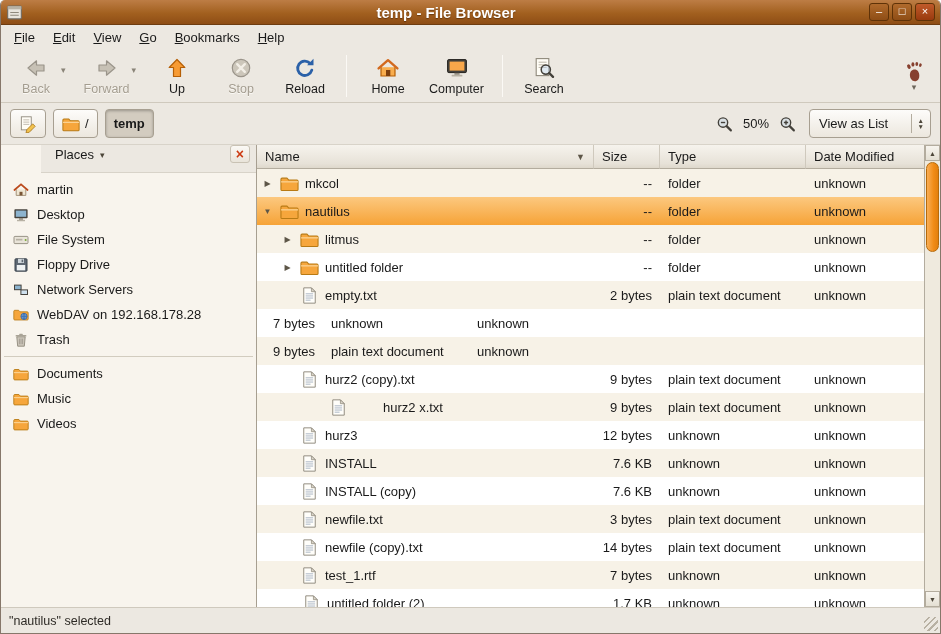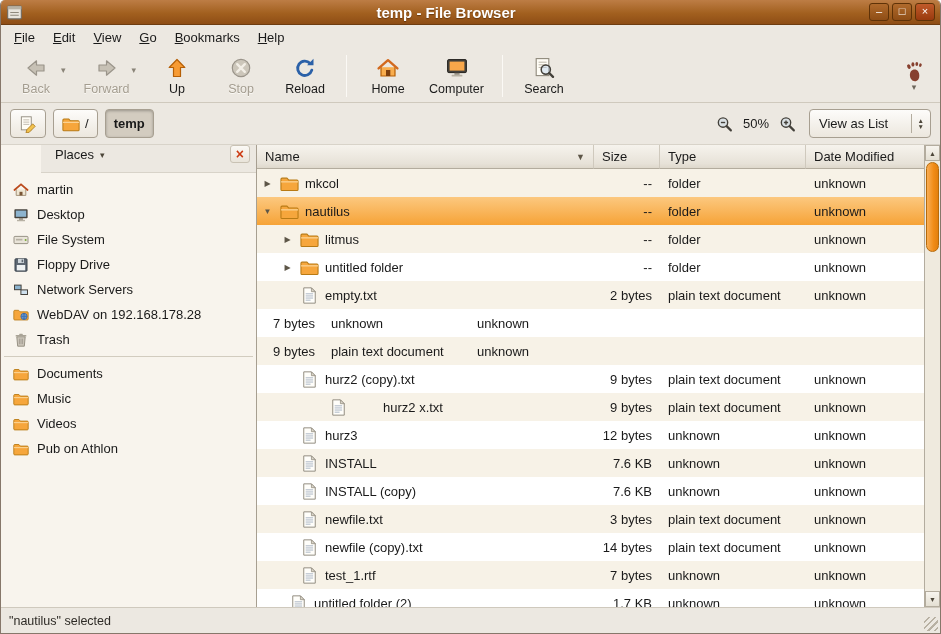--- a/index.html
+++ b/index.html
@@ -425,29 +425,20 @@
   </div>
           <div class="side-item">
     <span class="side-icon">
               <svg viewBox="0 0 16 14">
                 <path d="M.8 3.4c0-.5.4-.9.9-.9h4.2l1.5 1.6h6.9c.5 0 .9.4.9.9v7c0 .5-.4.9-.9.9H1.7c-.5 0-.9-.4-.9-.9z" fill="#f6a63c" stroke="#b87a14" stroke-width=".9" stroke-linejoin="round"></path>
                 <path d="M.9 5.6h14.3" stroke="#fbd291" stroke-width="1.1"></path>
               </svg>
             </span>
     <span class="side-label">Videos</span>
   </div>
-          <div class="side-item">
-    <span class="side-icon">
-              <svg viewBox="0 0 16 14">
-                <path d="M.8 3.4c0-.5.4-.9.9-.9h4.2l1.5 1.6h6.9c.5 0 .9.4.9.9v7c0 .5-.4.9-.9.9H1.7c-.5 0-.9-.4-.9-.9z" fill="#f6a63c" stroke="#b87a14" stroke-width=".9" stroke-linejoin="round"></path>
-                <path d="M.9 5.6h14.3" stroke="#fbd291" stroke-width="1.1"></path>
-              </svg>
-            </span>
-    <span class="side-label">Pub on Athlon</span>
-  </div>
         </div>
     </div>
 
     <div class="filearea">
       <div class="list-header">
         <div class="hcell h-name">
           <span>Name</span>
           <span class="sort-arrow">▼</span>
         </div>
         <div class="hcell h-size">
@@ -687,21 +678,21 @@
                   </g>
                 </svg>
               </span>
       <span class="cell-name">test_1.rtf</span>
     </div>
     <div class="cell cell-size">7 bytes</div>
     <div class="cell cell-type">unknown</div>
     <div class="cell cell-modified">unknown</div>
   </div>
           <div class="file-row">
-    <div class="cell name-cell" style="padding-left: 13px;">
+    <div class="cell name-cell" style="padding-left: 26px;">
       <span class="expander" style="visibility: hidden;"></span>
       <span class="row-icon">
                 <svg viewBox="0 0 14 16">
                   <path d="M1.6.8h7.2l3.6 3.6v10.8H1.6z" fill="#fffefa" stroke="#8f897c" stroke-width=".9"></path>
                   <path d="M8.8.8l3.6 3.6H8.8z" fill="#dcd7cb" stroke="#8f897c" stroke-width=".7"></path>
                   <g stroke="#a9b4c4" stroke-width=".9">
                     <path d="M3.4 6.4h7M3.4 8.4h7M3.4 10.4h7M3.4 12.4h4.6" fill="none"></path>
                   </g>
                 </svg>
               </span>

